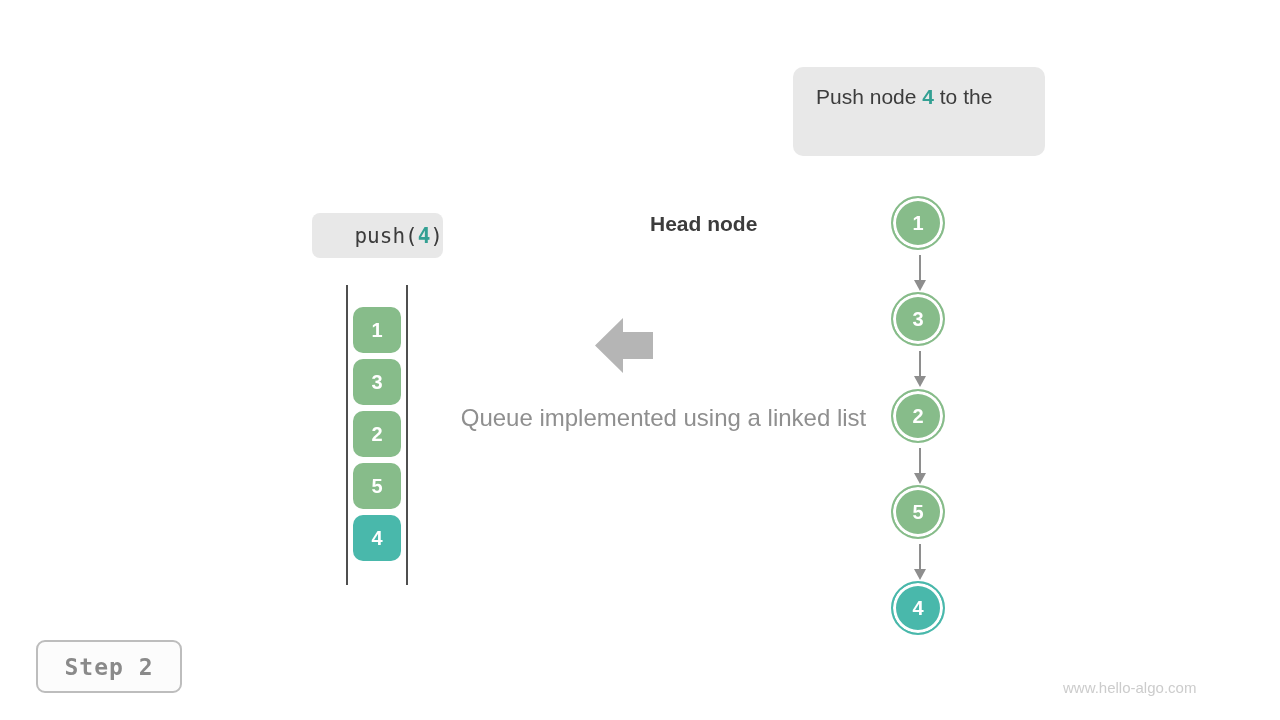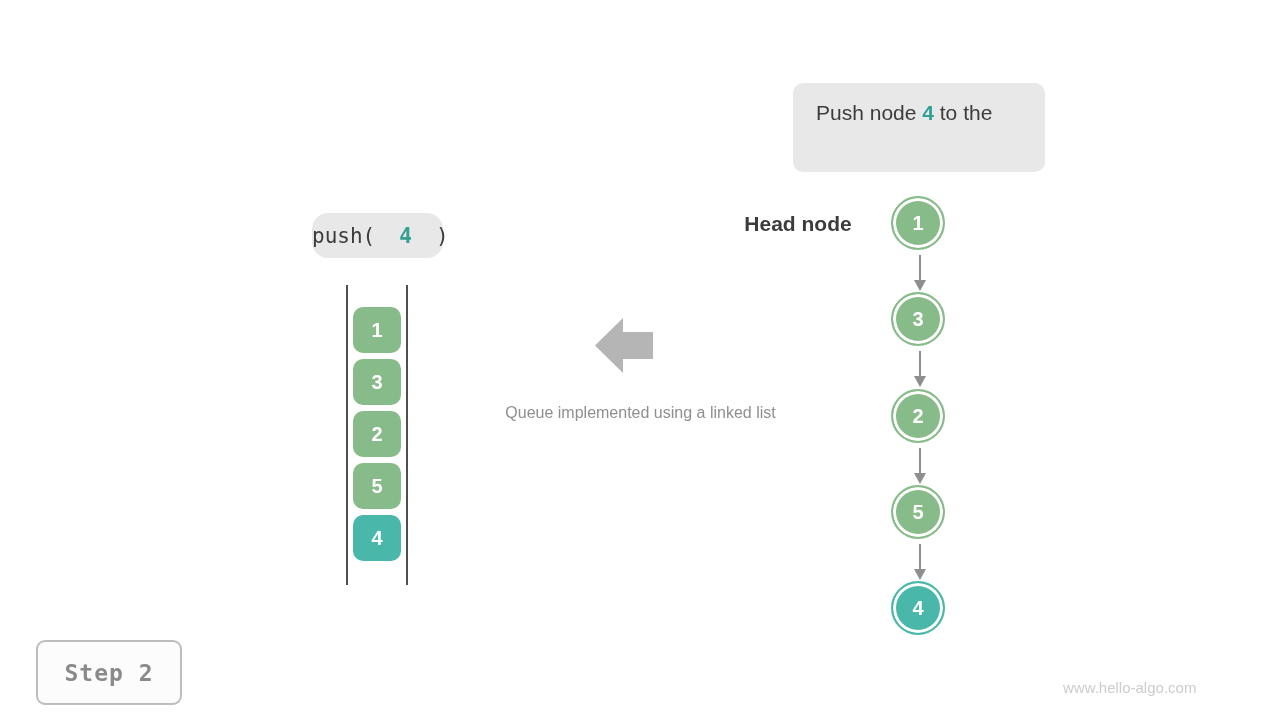--- a/index.html
+++ b/index.html
@@ -21,54 +21,53 @@
   .stage{
     position:relative;width:1280px;height:720px;background:#ffffff;overflow:hidden;
     font-family:"Liberation Sans",sans-serif;
   }
   
   .callout{
     position:absolute;left:793px;top:67px;width:252px;height:89px;
     background:var(--bubble-bg);border-radius:10px;
     font-size:21px;line-height:29px;color:var(--ink);
     padding:15px 0 12px 23px;
-    margin-top:16px;
   }
   .callout strong{color:var(--accent);font-weight:700;}
   
   .op-chip{
     position:absolute;left:312px;top:213px;width:131px;height:45px;
-    background:var(--bubble-bg);border-radius:16px;
-    display:flex;align-items:center;justify-content:space-between;
-    font-family:"DejaVu Sans Mono",monospace;font-size:21px;color:var(--ink);gap:24px;
+    background:var(--bubble-bg);border-radius:8px;
+    display:flex;align-items:center;justify-content:flex-end;
+    font-family:"DejaVu Sans Mono",monospace;font-size:21px;color:var(--ink);
   }
   .op-chip strong{color:var(--accent);font-weight:700;}
   
   .queue-rails{
     position:absolute;left:346px;top:285px;width:62px;height:300px;
     border-left:2px solid var(--rail);border-right:2px solid var(--rail);
     display:flex;flex-direction:column;align-items:center;gap:6px;
     padding-top:22px;
   }
   .stack-box{
     width:48px;height:46px;border-radius:10px;background:var(--green);
     display:flex;align-items:center;justify-content:center;flex:none;
     color:#fff;font-size:20px;font-weight:700;
   }
   .stack-box[data-variant="teal"]{background:var(--teal);}
   
   .big-arrow{position:absolute;left:595px;top:318px;width:58px;height:55px;}
   
   .caption{
-    position:absolute;left:398px;top:404px;width:485px;text-align:center;
-    font-size:16px;color:var(--muted);
+    position:absolute;left:421px;top:404px;width:485px;text-align:center;
+    font-size:24px;color:var(--muted);
   }
   
   .side-label{
-    position:absolute;width:180px;left:708px;text-align:center;
+    position:absolute;width:180px;left:650px;text-align:left;
     font-size:21px;font-weight:700;color:var(--ink);
   }
   .side-label.head{top:212px;}
   .side-label.tail{top:597px;}
   .ll-node{
     position:absolute;left:891px;width:54px;height:54px;border-radius:50%;
     background:var(--green);border:2px solid var(--green);
     box-shadow:inset 0 0 0 3px #ffffff;
     display:flex;align-items:center;justify-content:center;
     color:#fff;font-size:20px;font-weight:700;
@@ -87,21 +86,21 @@
   .link-arrow::before{
     content:"";position:absolute;left:6px;top:0;width:2px;height:26px;background:var(--link-arrow);
   }
   .link-arrow::after{
     content:"";position:absolute;left:1px;top:25px;width:0;height:0;
     border-left:6px solid transparent;border-right:6px solid transparent;
     border-top:11px solid var(--link-arrow);
   }
   
   .step-badge{
-    position:absolute;left:36px;top:640px;width:146px;height:65px;
+    position:absolute;left:36px;top:640px;width:146px;height:53px;
     border:2px solid var(--badge-border);border-radius:9px;background:#fcfcfc;
     display:flex;align-items:center;justify-content:center;
     font-family:"DejaVu Sans Mono",monospace;font-size:23px;font-weight:700;
     color:var(--badge-text);letter-spacing:1px;
   }
   
   .watermark{
     position:absolute;left:1063px;top:679px;
     font-family:Liberation Sans, sans-serif;font-size:15px;color:var(--watermark);text-align:right;
   }

